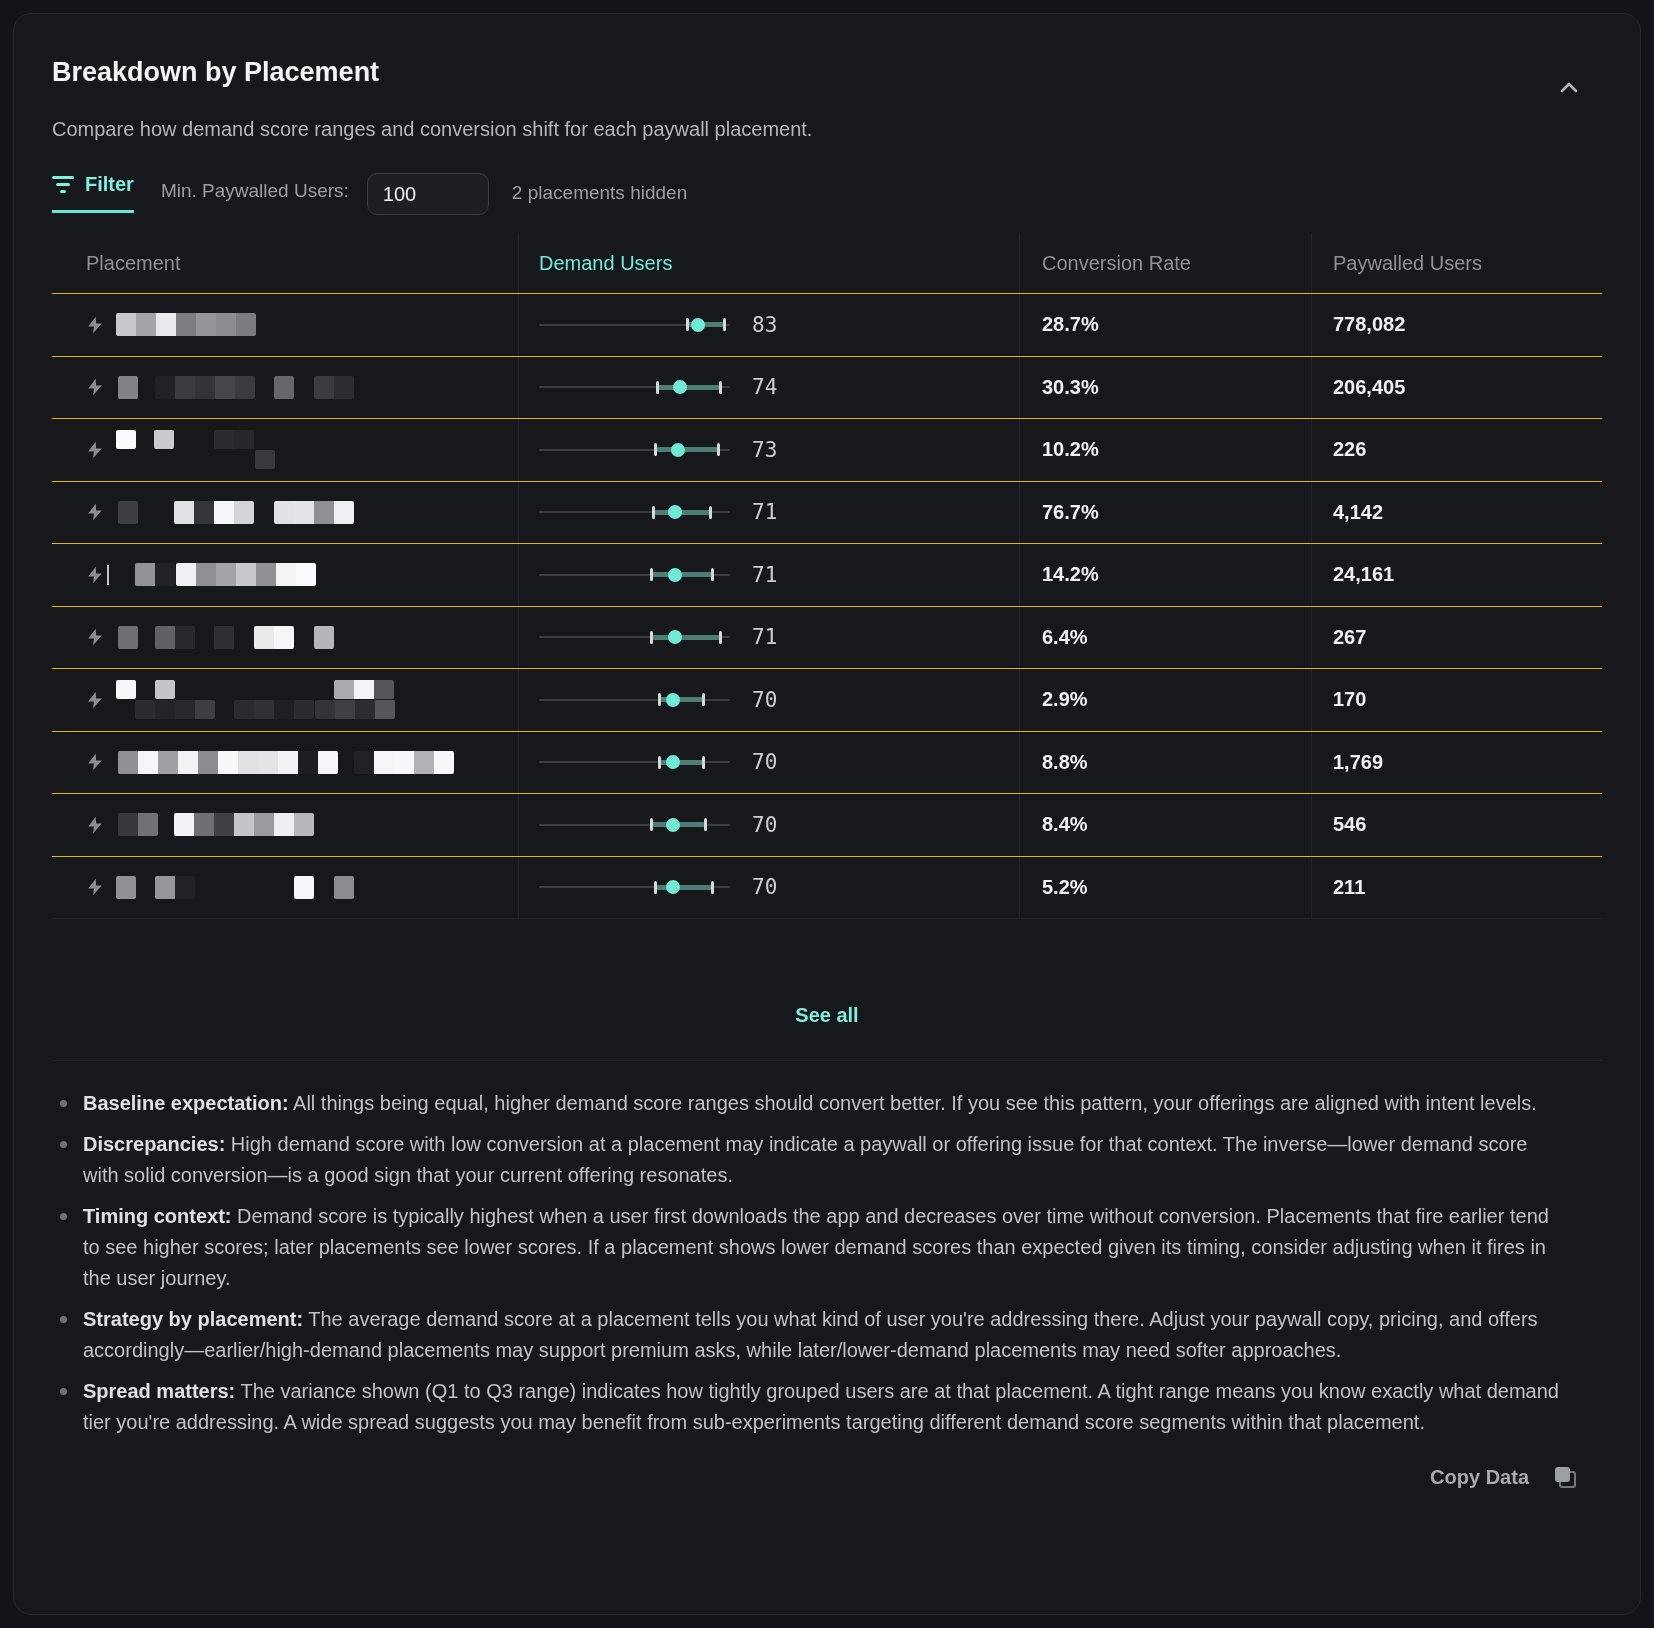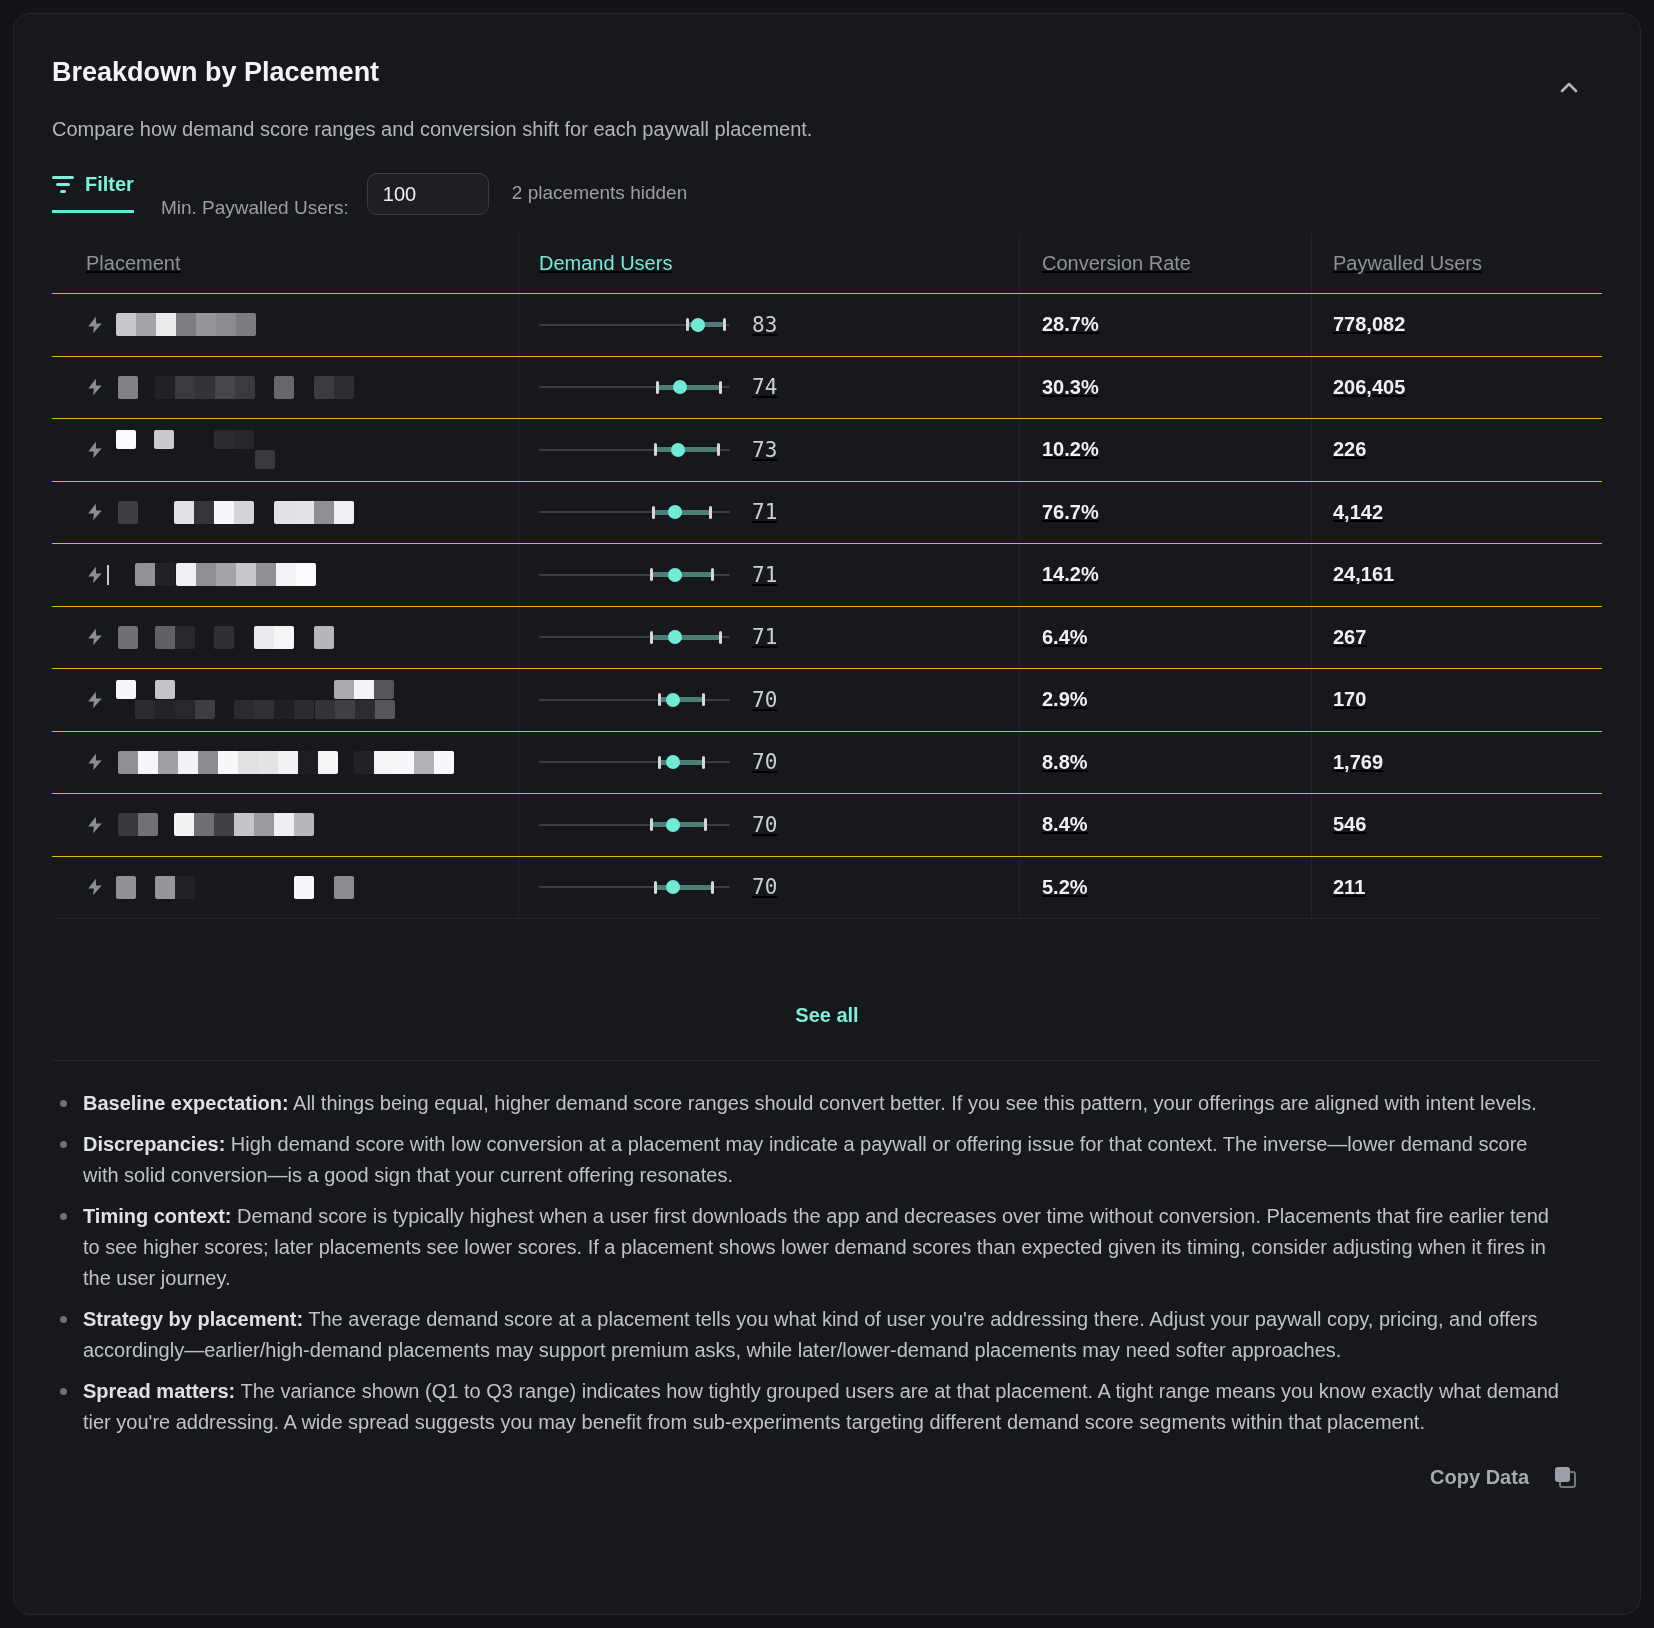--- a/index.html
+++ b/index.html
@@ -10,27 +10,27 @@
   .collapse-btn{position:absolute;top:60px;right:56px;width:30px;height:30px;cursor:pointer;
     display:flex;align-items:center;justify-content:center;background:none;border:none;padding:0;}
   .subtitle{margin-top:29px;font-size:20px;color:#b2b5bb;line-height:26px;}
 
   .filter-row{margin-top:31px;display:flex;align-items:flex-start;height:49px;}
   .filter-tab{display:flex;align-items:center;gap:11px;color:#7ff0dd;font-size:20px;font-weight:bold;
     padding-bottom:14px;border-bottom:3px solid #5feadb;cursor:pointer;}
   .f-icon{display:flex;flex-direction:column;align-items:center;gap:4px;width:22px;}
   .f-icon i{display:block;height:3px;border-radius:2px;background:#7ff0dd;}
   .f-icon i:nth-child(1){width:22px}.f-icon i:nth-child(2){width:14px}.f-icon i:nth-child(3){width:6px}
-  .min-label{margin-left:27px;margin-top:24px;font-size:19px;color:#9b9ea5;}
+  .min-label{margin-left:27px;margin-top:7px;font-size:19px;color:#9b9ea5;}
   .min-input{margin-left:18px;width:122px;height:42px;box-sizing:border-box;background:#1e1f24;
     border:1px solid #3a3c42;border-radius:10px;color:#eef0f2;font-size:20px;padding:0 0 0 15px;
     font-family:"Liberation Sans",sans-serif;outline:none;}
   .hidden-note{margin-left:23px;margin-top:9px;font-size:19px;color:#9b9ea5;}
 
-  .table{margin-top:11px;text-decoration:underline;}
+  .table{margin-top:11px;}
   .t-header,.t-row{display:grid;grid-template-columns:466px 501px 292px 293px;}
   .t-header{height:60px;}
   .t-header .cell{display:flex;align-items:center;font-size:20px;color:#8e9198;}
   .t-header .cell.hl{color:#76ead7;}
   .t-row{height:61.5px;border-top:1px solid #eab308;}
   .rows{border-bottom:1px solid #212227;}
   .cell{box-sizing:border-box;}
   .cell.c1{padding-left:34px;}
   .cell.c2{padding-left:20px;border-left:1px solid #232429;}
   .cell.c3{padding-left:22px;border-left:1px solid #232429;}

